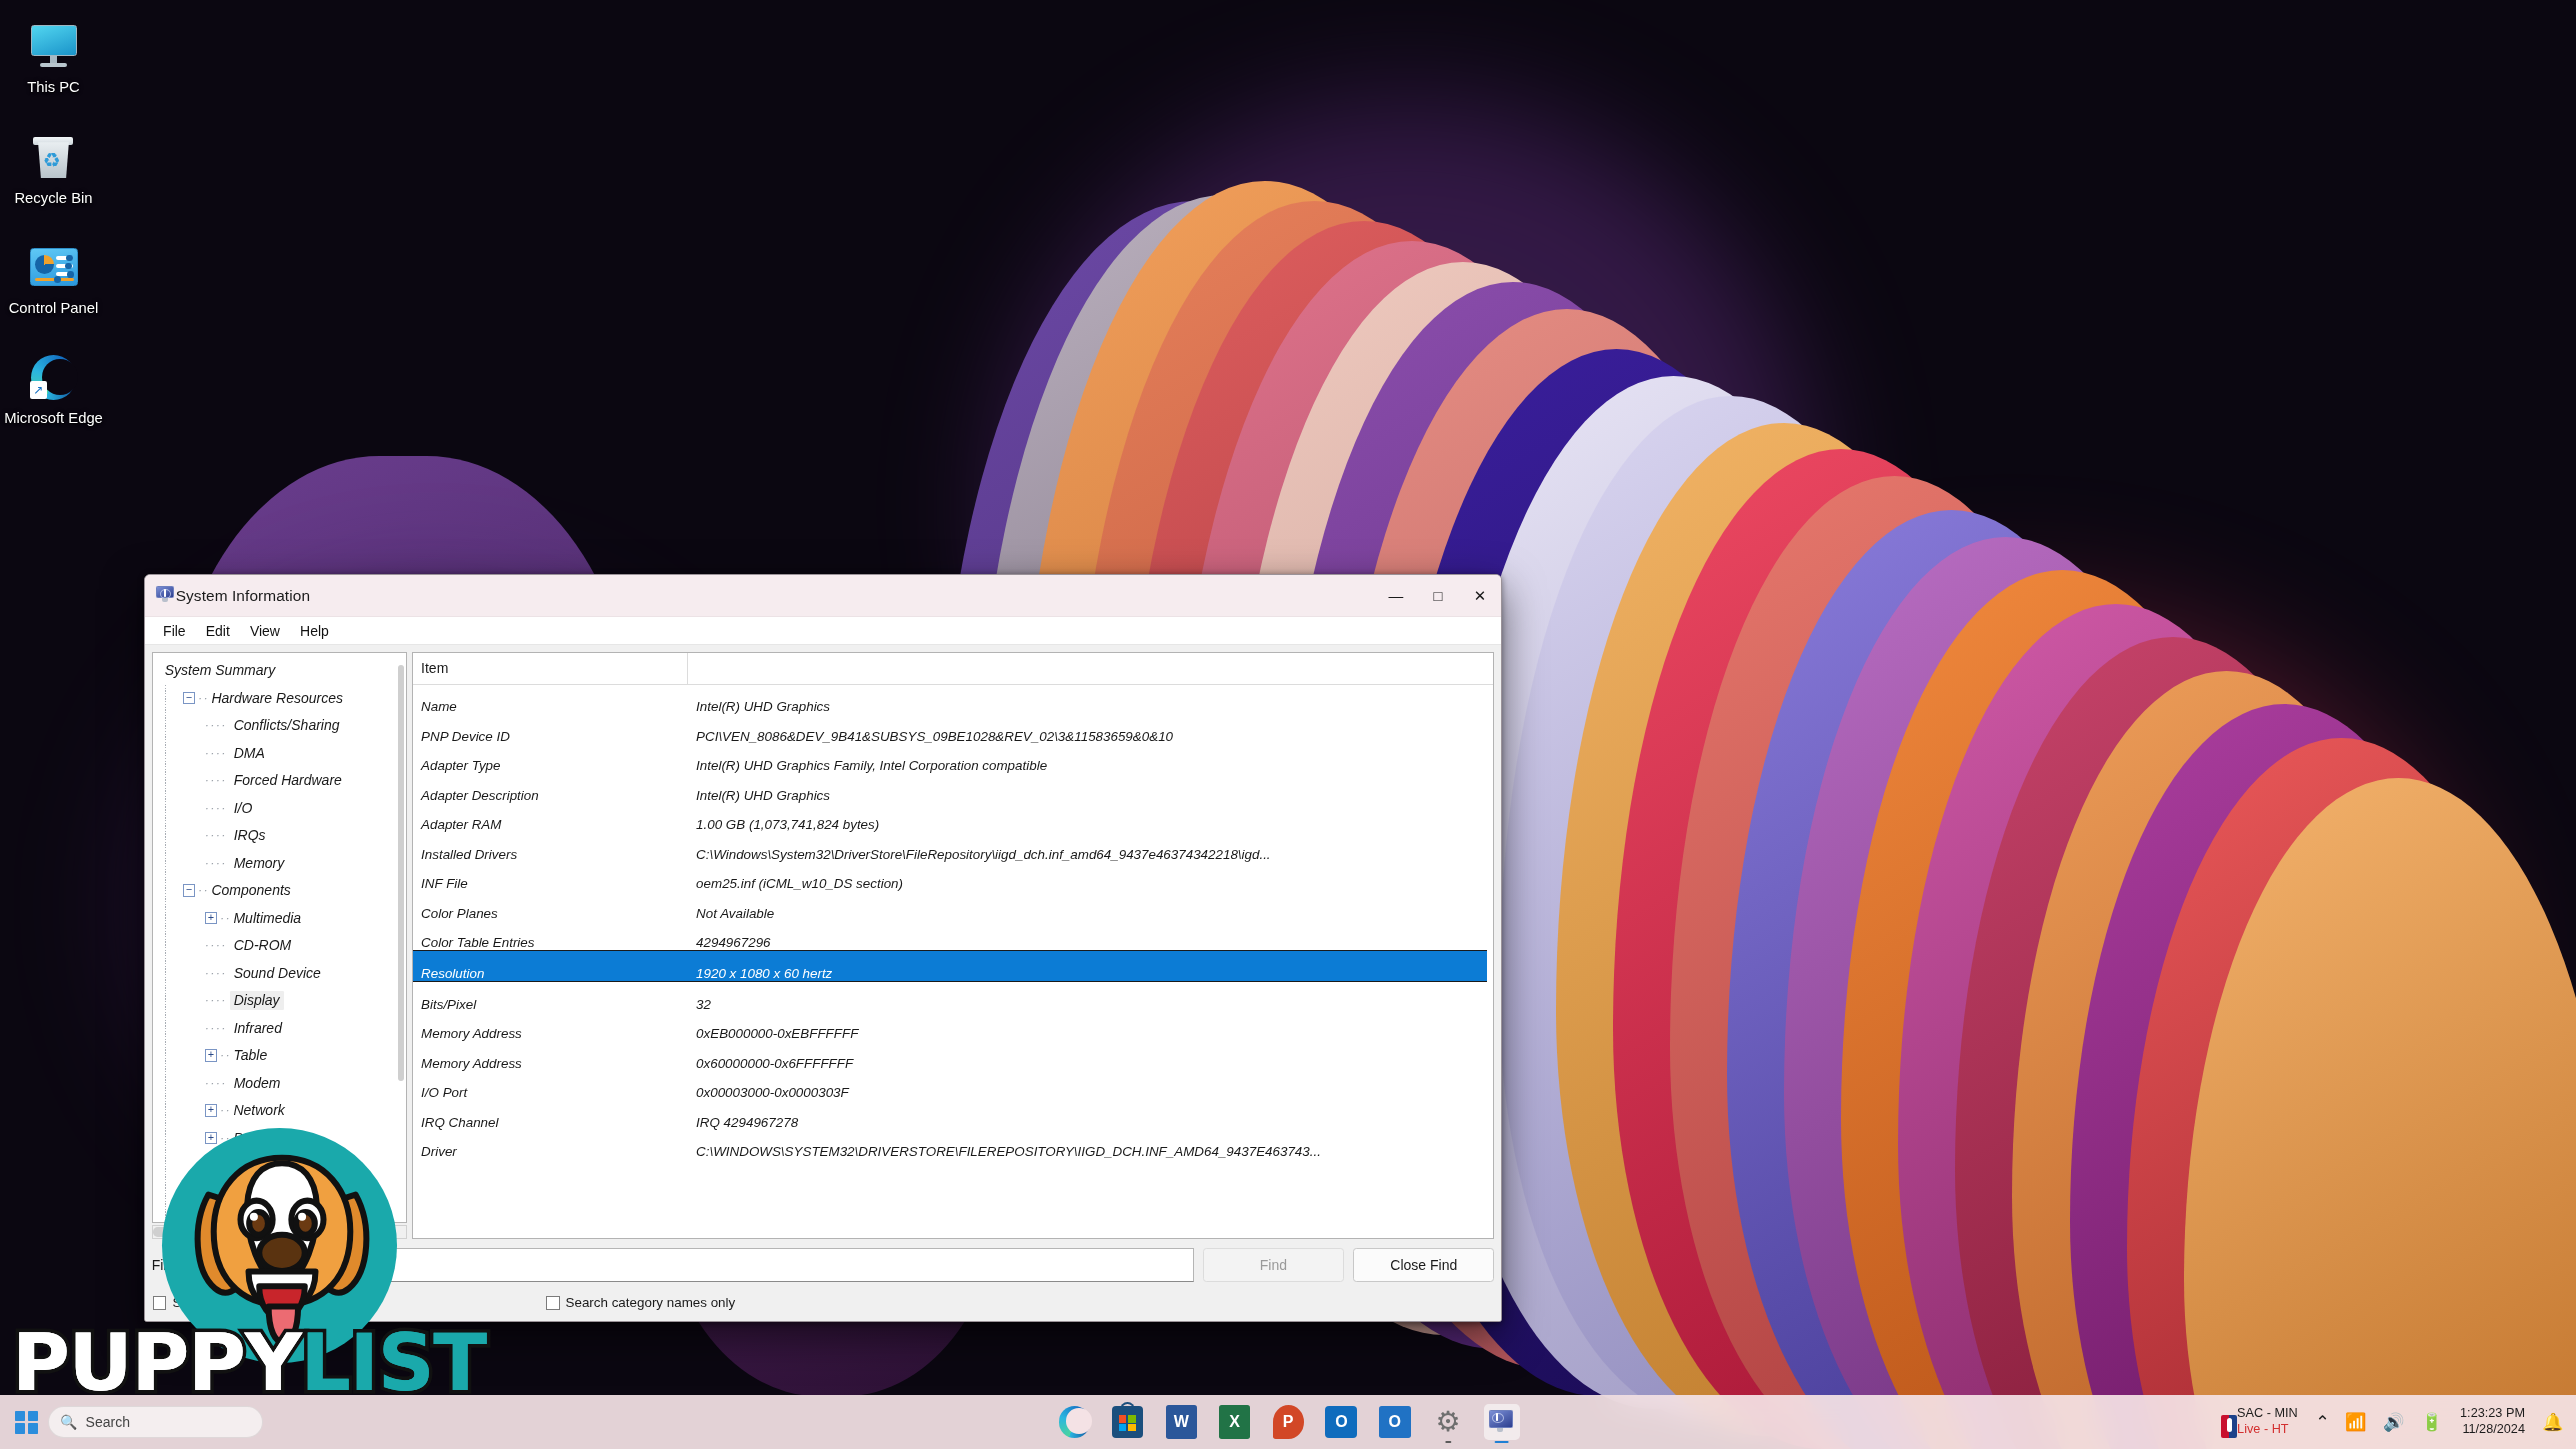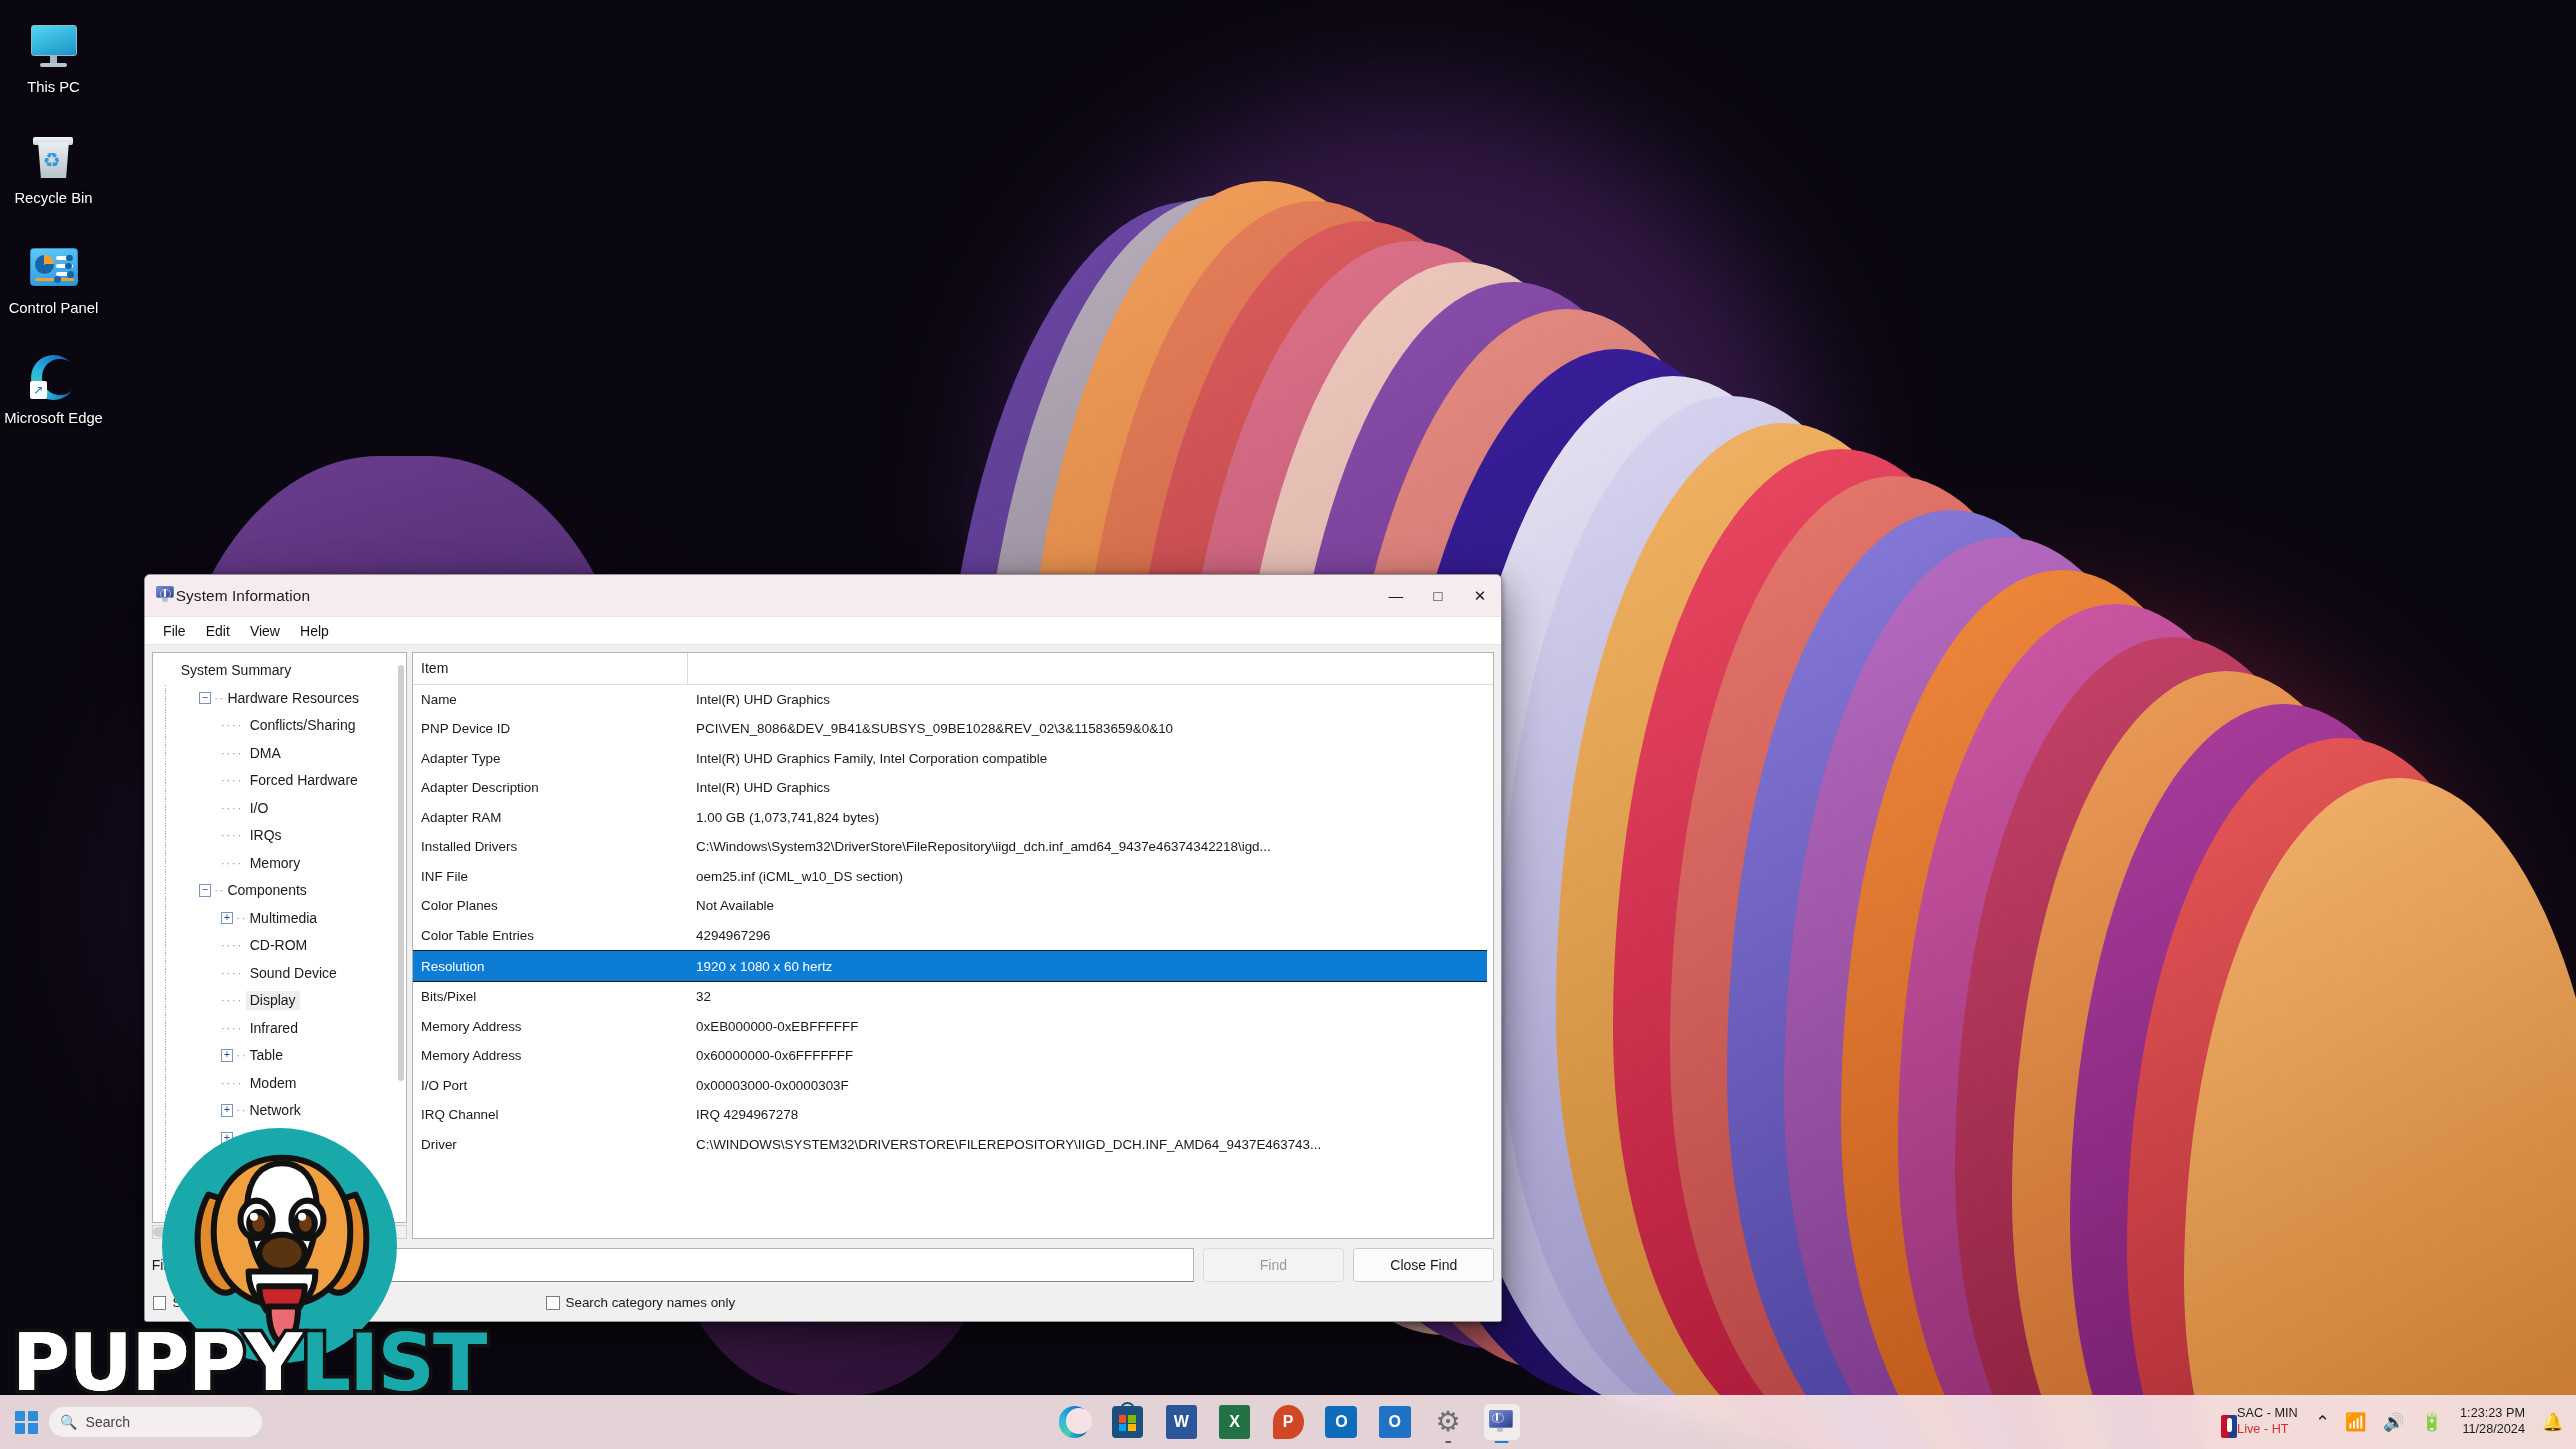--- a/index.html
+++ b/index.html
@@ -119,21 +119,22 @@
   .mnbar .mi{padding:2.7px 8.7px;font-size:14px;color:#111;cursor:default;border-radius:2px;}
 
   #wbody{flex:1;display:flex;padding:6.7px 6.7px 0 6.7px;gap:5.4px;background:#f0f0f0;min-height:0;}
 
   
   #treepane{
     width:255px;flex:none;display:flex;flex-direction:column;min-height:0;
   }
   #tree{
     flex:1;background:#fff;border:0.7px solid #b3b3b3;overflow:hidden;position:relative;
-    padding:4px 0 0 16px;
+    padding:4px 0 0 0;
+    font-style:italic;
   }
   #tree-scroll-v{
     position:absolute;right:1.3px;top:12px;width:6px;height:416px;background:#cfcfcf;border-radius:3.4px;
   }
   .tnode{
     height:27.5px;display:flex;align-items:center;font-size:14px;color:#1a1a1a;
     white-space:nowrap;cursor:default;position:relative;
   }
   .tnode .tlabel{padding:1.3px 4px;border-radius:1.3px;}
   .tnode.sel .tlabel{background:#eeeeee;}
@@ -160,21 +161,21 @@
   #dhead{
     height:32px;flex:none;display:flex;border-bottom:0.7px solid #dcdcdc;background:#fff;
   }
   #dhead .hc{
     font-size:14px;color:#1a1a1a;display:flex;align-items:center;padding-left:8px;
     border-right:0.7px solid #dcdcdc;cursor:default;
   }
   #dhead .hc.c1{width:275px;flex:none;}
   #dhead .hc.c2{flex:1;}
   #drows{flex:1;overflow:hidden;}
-  .drow{height:29.5px;display:flex;align-items:center;font-size:13.4px;color:#1a1a1a;cursor:default;}
+  .drow{height:29.5px;display:flex;align-items:flex-end;font-size:13.4px;color:#1a1a1a;cursor:default;font-style:italic;}
   .drow .k{width:275px;flex:none;padding-left:8px;white-space:nowrap;overflow:hidden;}
   .drow .v{flex:1;padding-left:8px;white-space:nowrap;overflow:hidden;text-overflow:clip;}
   .drow.sel{background:#0c7cd5;color:#fff;border-top:1.3px solid #1a1a1a;border-bottom:1.3px solid #1a1a1a;
      height:32px;margin-right:6.7px;}
 
   
   #findwrap{flex:none;background:#f0f0f0;padding:9.4px 6.7px 10.7px 6.7px;}
   #findrow{display:flex;align-items:center;gap:9.4px;}
   #findrow .flabel{font-size:14px;color:#1a1a1a;white-space:nowrap;}
   #findinput{

